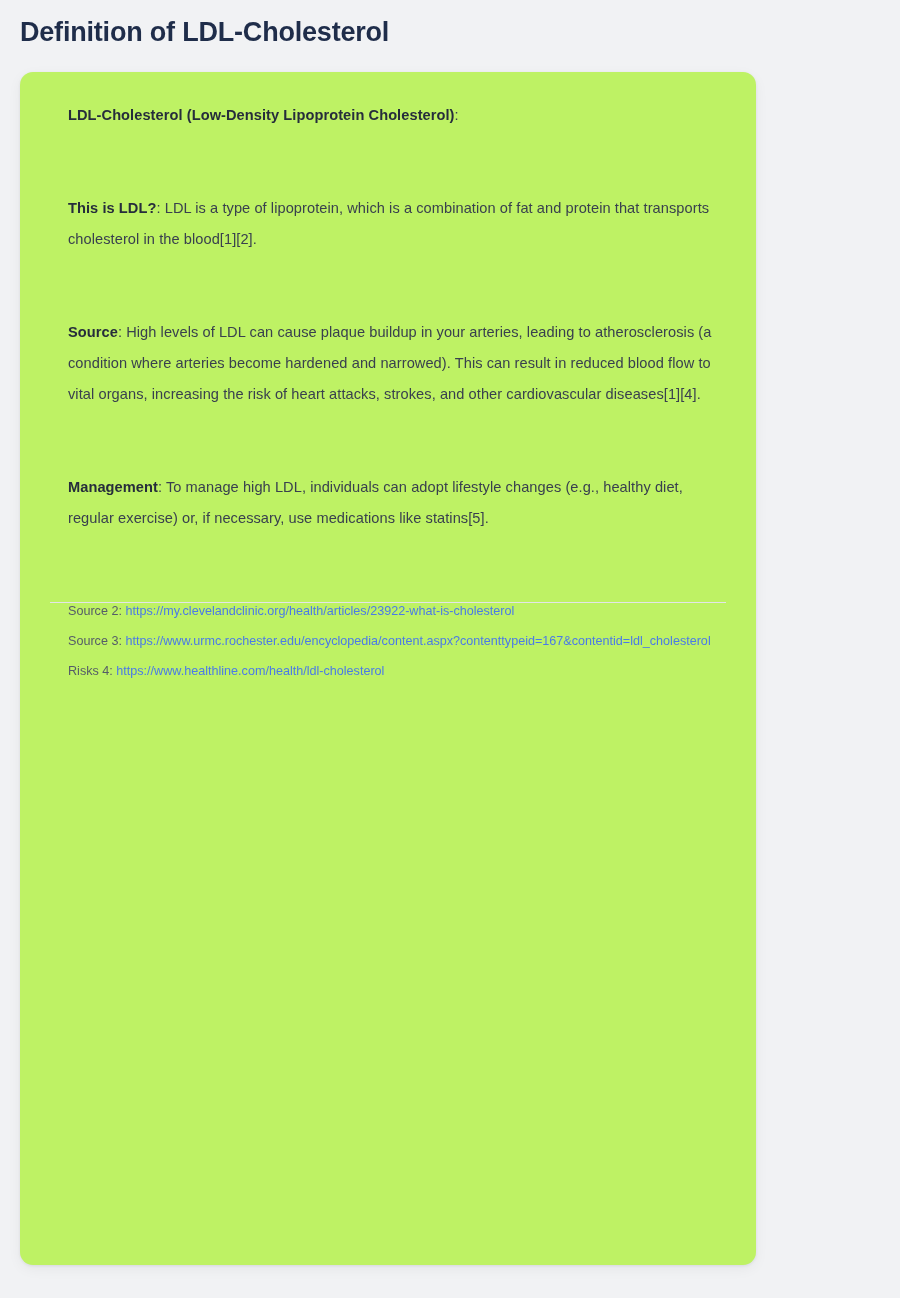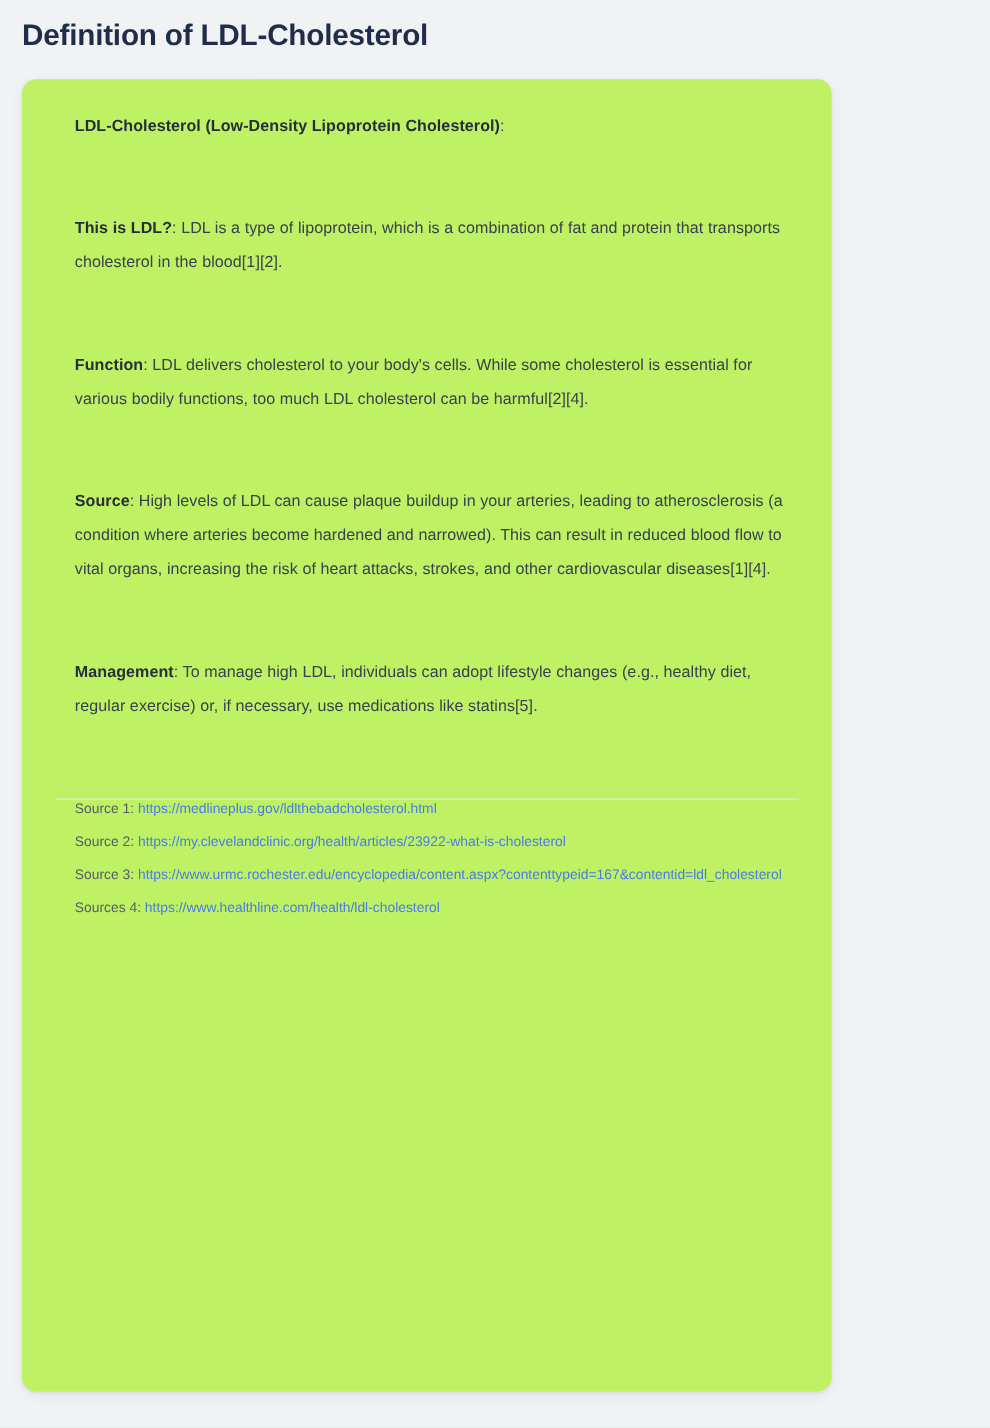--- a/index.html
+++ b/index.html
@@ -116,40 +116,38 @@
 
   <div class="card">
 
     <div class="content">
 
       <p class="para lead"><strong>LDL-Cholesterol (Low-Density Lipoprotein Cholesterol)</strong><span>:</span></p>
 
 
       <p class="para"><strong>This is LDL?</strong><span>: LDL is a type of lipoprotein, which is a combination of fat and protein that transports cholesterol in the blood[1][2].</span></p>
 
-      <p class="para"><strong>Function</strong><span>: LDL delivers cholesterol to your body's cells. While some cholesterol is essential for various bodily functions, too much LDL cholesterol can be harmful[2][4].</span></p>
 
       <p class="para"><strong>Source</strong><span>: High levels of LDL can cause plaque buildup in your arteries, leading to atherosclerosis (a condition where arteries become hardened and narrowed). This can result in reduced blood flow to vital organs, increasing the risk of heart attacks, strokes, and other cardiovascular diseases[1][4].</span></p>
 
 
       <p class="para"><strong>Management</strong><span>: To manage high LDL, individuals can adopt lifestyle changes (e.g., healthy diet, regular exercise) or, if necessary, use medications like statins[5].</span></p>
 
     </div>
 
     <hr class="divider">
 
     <div class="sources">
 
 
-      <div class="source-line"><span class="source-label">Source 1: </span><a class="source-link" href="#">https://medlineplus.gov/ldlthebadcholesterol.html</a></div>
 
       <div class="source-line"><span class="source-label">Source 2: </span><a class="source-link" href="#">https://my.clevelandclinic.org/health/articles/23922-what-is-cholesterol</a></div>
 
       <div class="source-line"><span class="source-label">Source 3: </span><a class="source-link" href="#">https://www.urmc.rochester.edu/encyclopedia/content.aspx?contenttypeid=167&amp;contentid=ldl_cholesterol</a></div>
 
-      <div class="source-line"><span class="source-label">Sources 4: </span><a class="source-link" href="#">https://www.healthline.com/health/ldl-cholesterol</a></div>
+      <div class="source-line"><span class="source-label">Risks 4: </span><a class="source-link" href="#">https://www.healthline.com/health/ldl-cholesterol</a></div>
 
 
     </div>
 
   </div>
 
 </div>
 
 </body></html>

